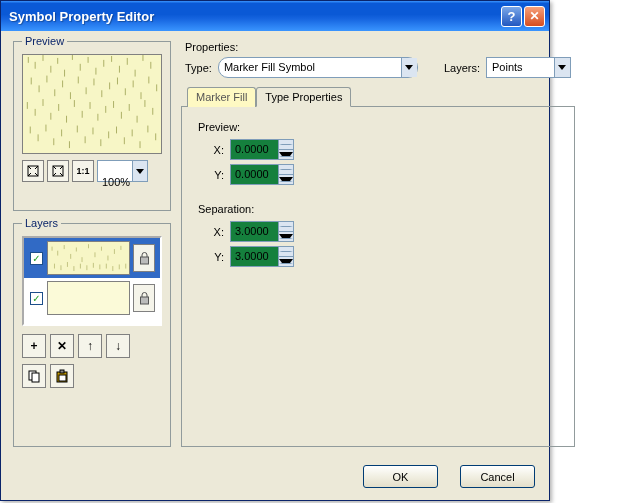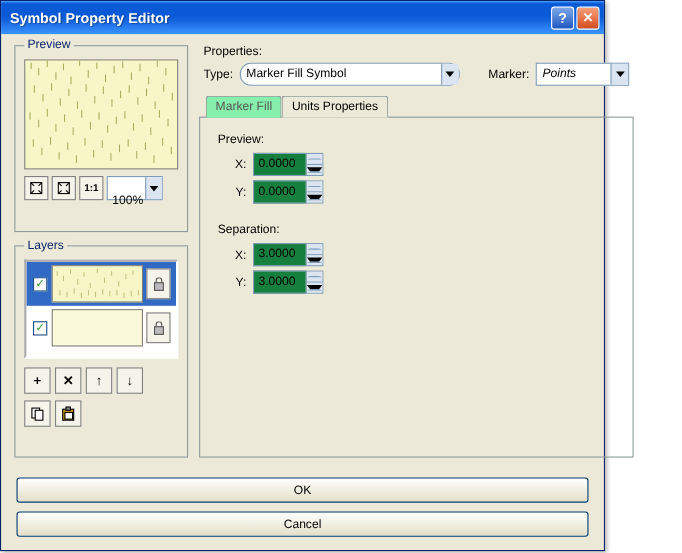--- a/index.html
+++ b/index.html
@@ -147,38 +147,38 @@
   .type-row {
     display:flex; align-items:center; gap:6px;
     padding: 0 4px 8px 4px;
   }
   .combo {
     display:flex; border:1px solid #7f9db9; background:#fff; height:21px;
   }
   .combo .val { padding:3px 5px; flex:1; }
   .combo .arrow { width:16px; background:#dbe5f1; border-left:1px solid #7f9db9; display:flex;align-items:center;justify-content:center; }
   .combo.type { width:200px;border-radius:10px; }
-  .combo.units { width:85px;font-style:italic; }
+  .combo.units { width:85px; }
   .tabstrip {
     display:flex;
     padding-left:6px;
     position:relative;
     z-index:2;
   }
   .tab {
     border:1px solid #919b9c;
     border-bottom:none;
     background:#ece9d8;
     padding:3px 8px;
     margin-right:0px;
     border-radius:3px 3px 0 0;
     position:relative;
     top:1px;
   }
-  .tab.inactive { background:#86efac; color:#555; }
+  .tab.inactive { background:#fef9c3; color:#555; }
   .tab.active { background:#ece9d8; z-index:3; border-bottom:1px solid #ece9d8; }
   .panel {
     border:1px solid #919b9c;
     flex:1;
     padding:14px 16px;
     position:relative;
     z-index:1;
   }
   .section-label { margin-bottom:6px; }
   .field-row { display:flex; align-items:center; gap:6px; margin:4px 0 4px 10px; }
@@ -192,22 +192,21 @@
   }
   .spin .arrows {
     width:16px; border:1px solid #7f9db9; display:flex; flex-direction:column;
   }
   .spin .arrows div { flex:1; background:#dbe5f1; display:flex;align-items:center;justify-content:center; font-size:6px; }
   .spin .arrows div:first-child { border-bottom:1px solid #7f9db9; }
   .footer {
     padding:8px 14px 12px;
     display:flex;
     justify-content:flex-end;
-    gap:8px;
-    flex-direction:column;
+    gap:22px;
   }
   .btn {
     min-width:75px; height:23px;
     border:1px solid #003c74;
     border-radius:3px;
     background: linear-gradient(to bottom, #fff 0%, #f1efe2 50%, #e3dfca 100%);
     display:flex;align-items:center;justify-content:center;
     font-size:11px;
   }
   .triangle-down {
@@ -425,32 +424,32 @@
     <div class="rightcol">
       <div class="props-label">Properties:</div>
       <div class="type-row">
         <span>Type:</span>
         <div class="combo type">
           <div class="val">Marker Fill Symbol</div>
           <div class="arrow">
               <div class="triangle-down"></div>
             </div>
         </div>
-        <span style="margin-left:20px;">Marker:</span>
+        <span style="margin-left:20px;">Layers:</span>
         <div class="combo units">
           <div class="val">Points</div>
           <div class="arrow">
               <div class="triangle-down"></div>
             </div>
         </div>
       </div>
 
       <div class="tabstrip">
         <div class="tab inactive">Marker Fill</div>
-        <div class="tab active">Units Properties</div>
+        <div class="tab active">Type Properties</div>
       </div>
       <div class="panel">
         <div class="section-label">Preview:</div>
         <div class="field-row">
           <span class="lab">X:</span>
           <div class="spin">
             <div class="num">0.0000</div>
             <div class="arrows">
                 <div>
                   <div class="triangle-up-sm"></div>

